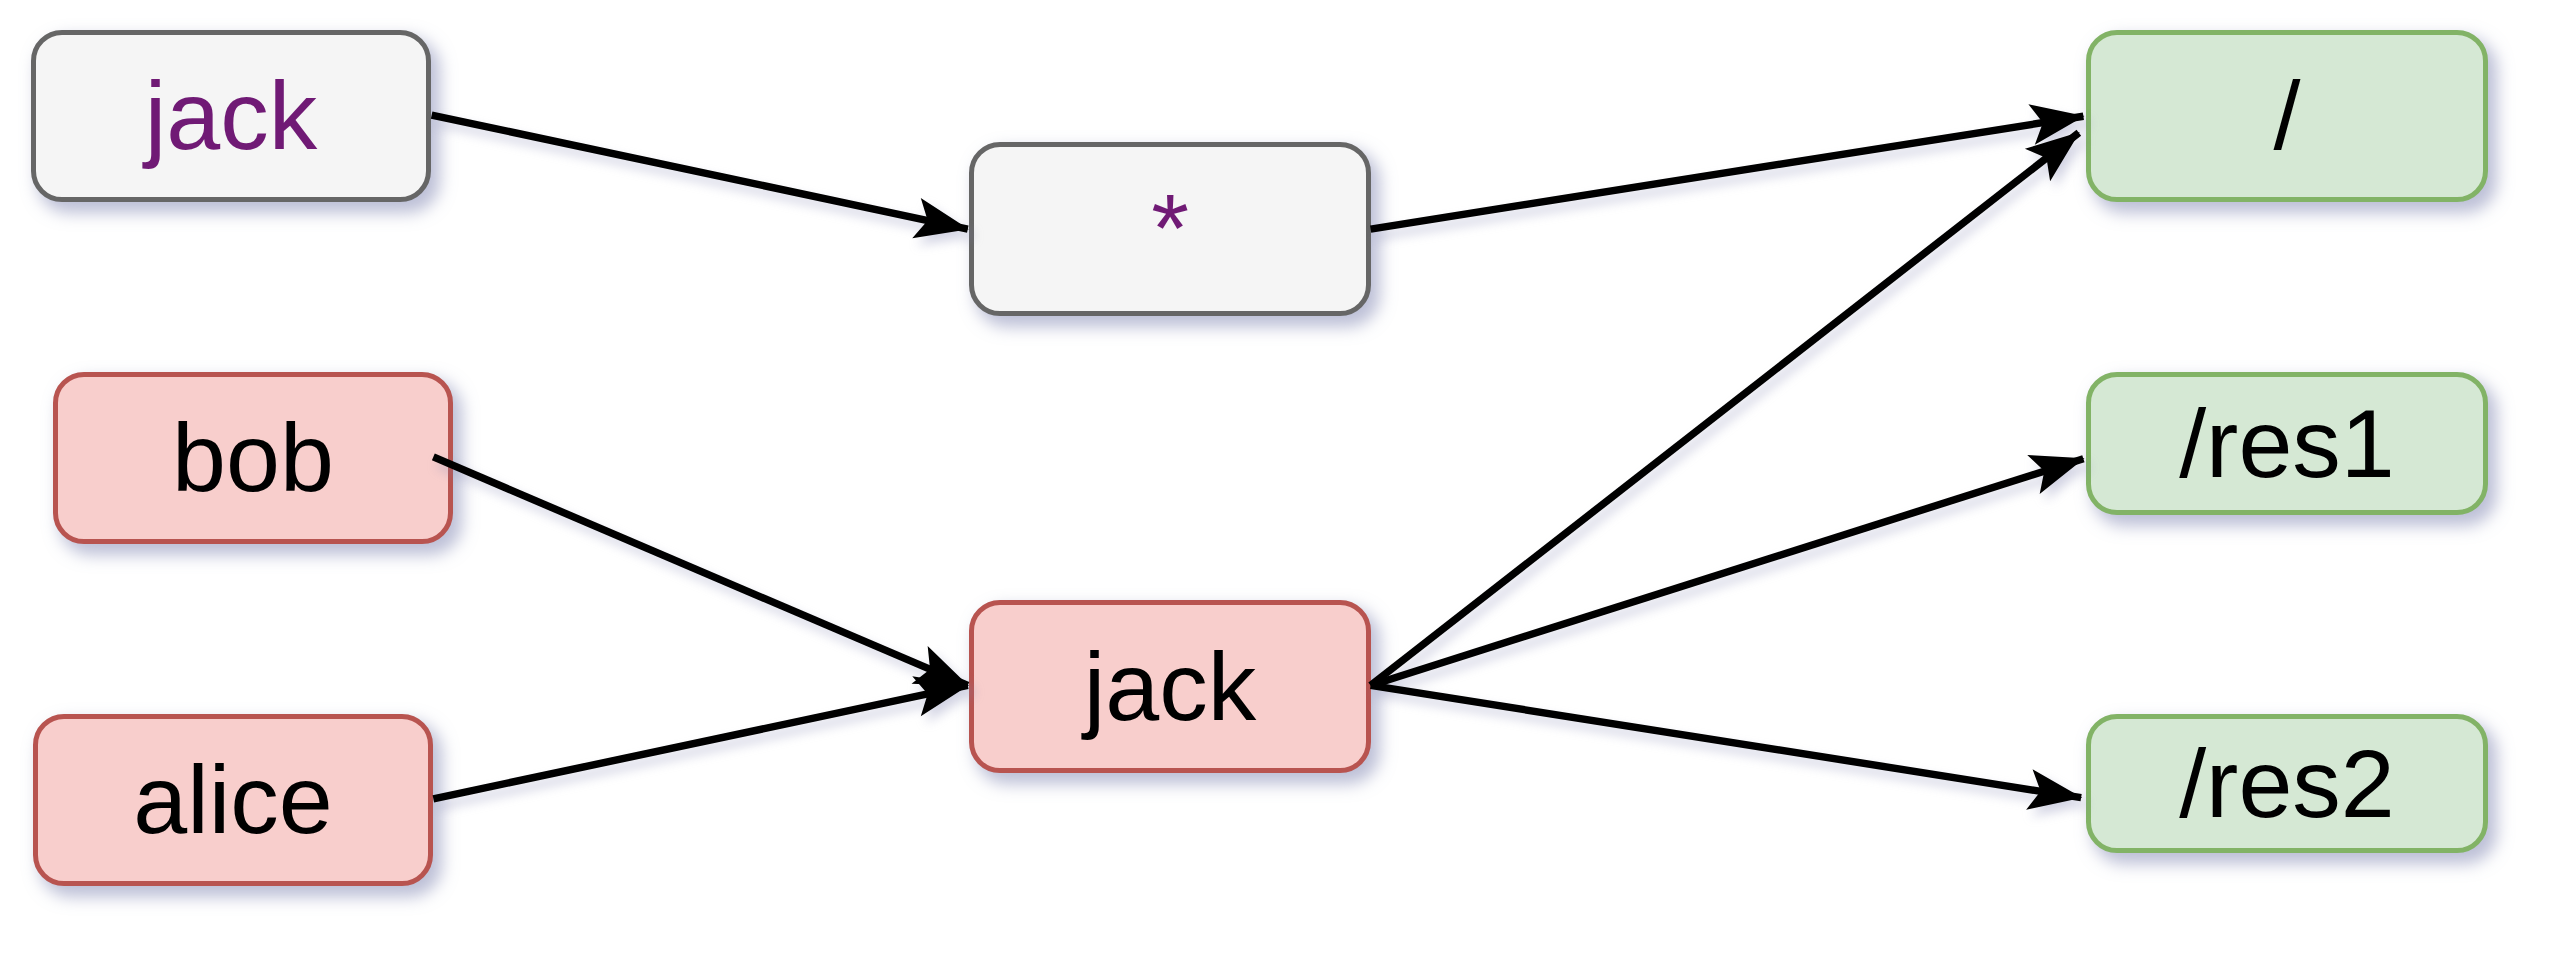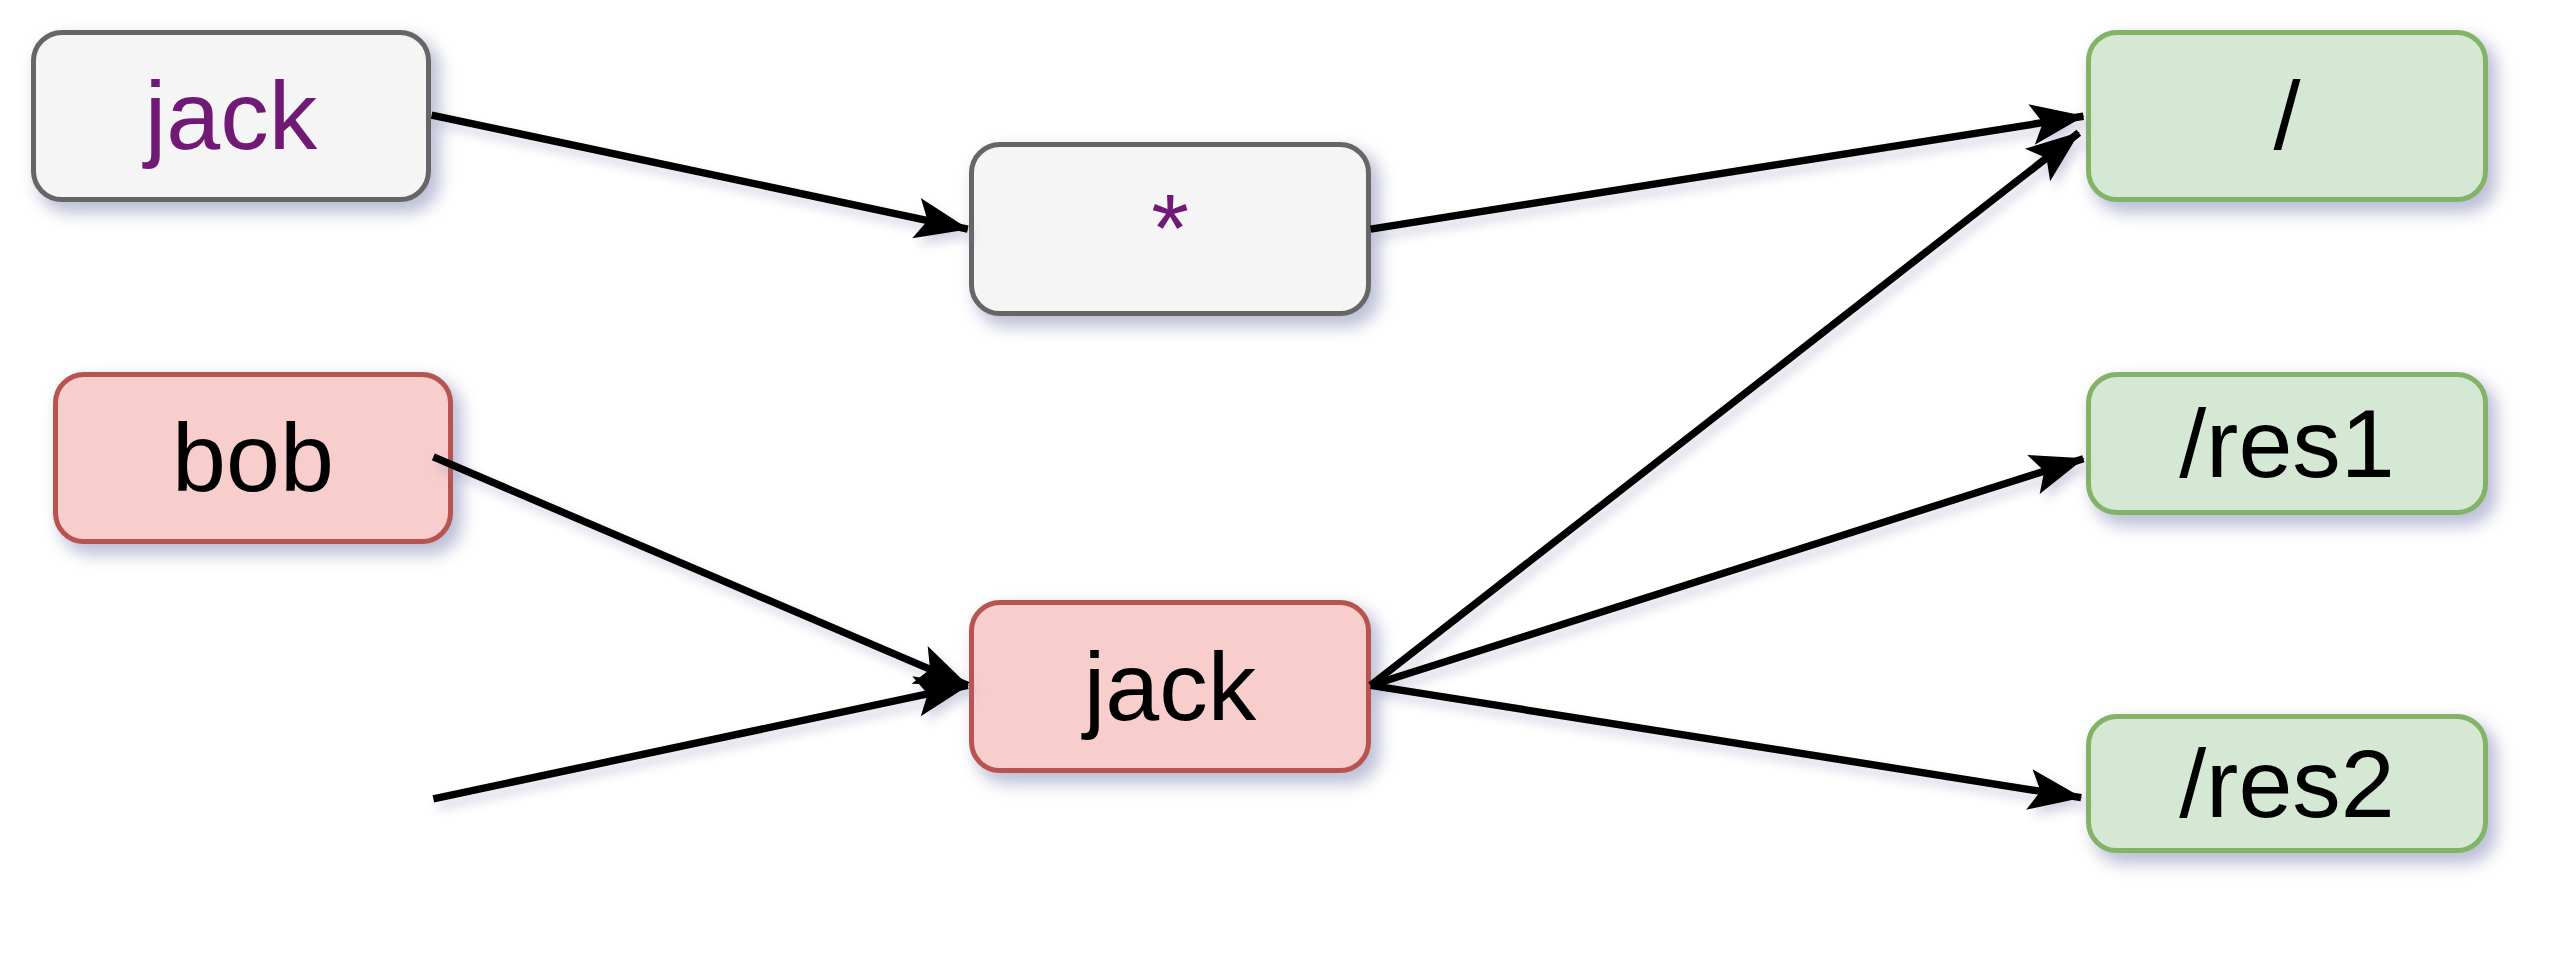--- a/index.html
+++ b/index.html
@@ -74,20 +74,23 @@
   </svg>
 
   <div class="node node-gray" id="node-jack">
     <span>jack</span>
   </div>
 
   <div class="node node-red" id="node-bob">
     <span>bob</span>
   </div>
 
+  <div class="node node-red" id="node-alice">
+    <span>alice</span>
+  </div>
 
   <div class="node node-gray" id="node-star">
     <span>*</span>
   </div>
 
   <div class="node node-red" id="node-admin">
     <span>jack</span>
   </div>
 
   <div class="node node-green" id="node-root">

